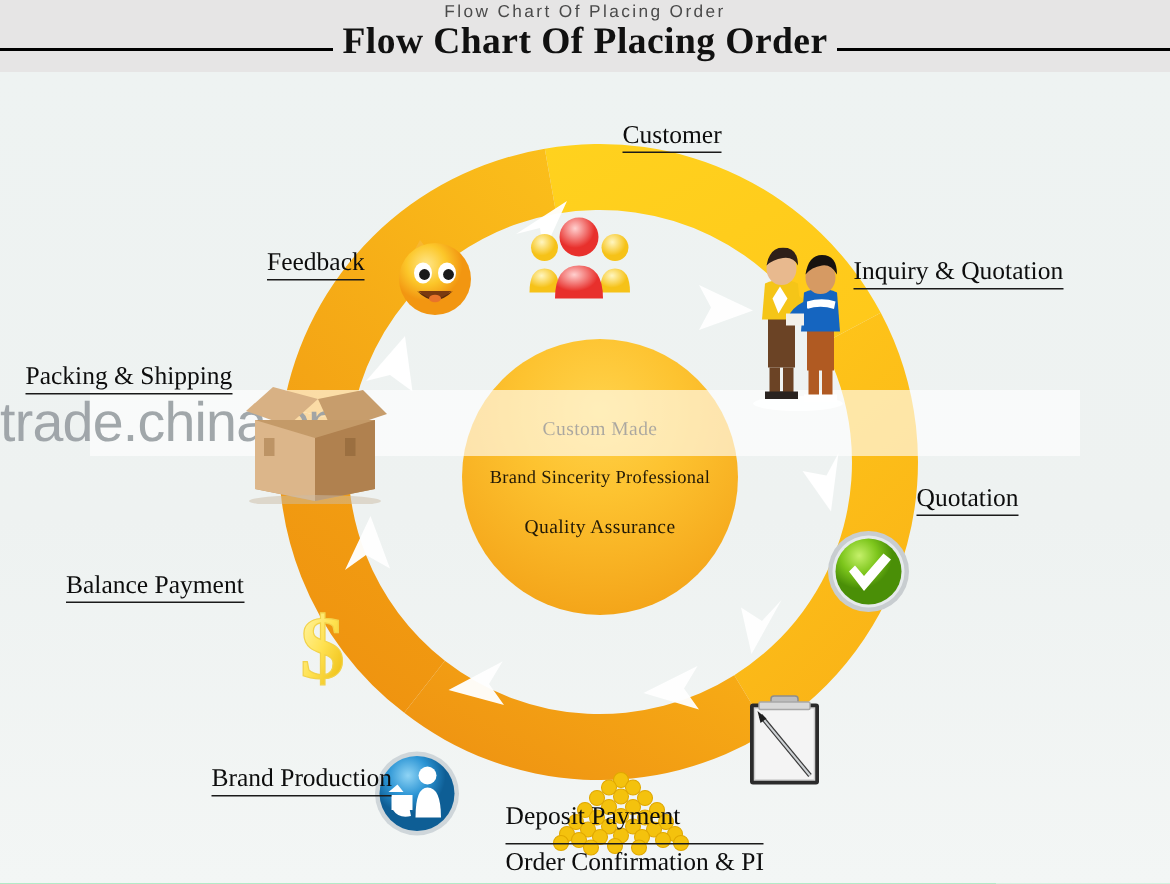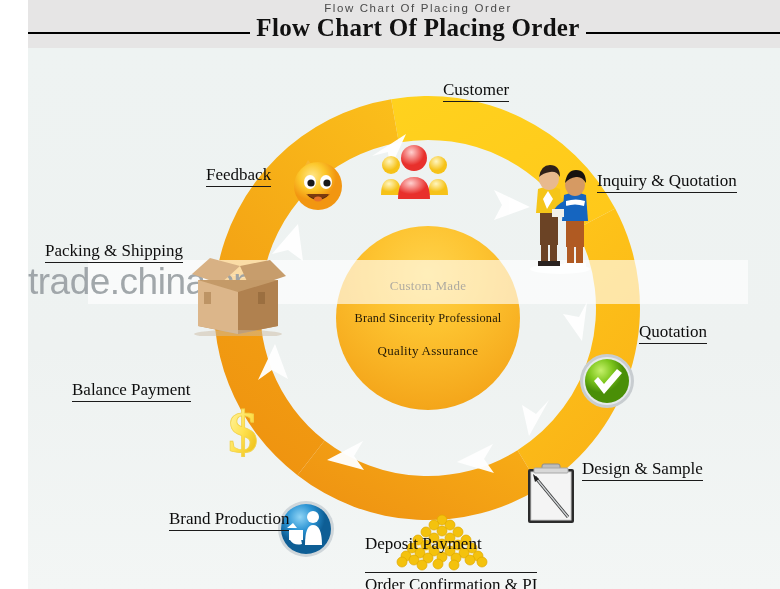--- a/index.html
+++ b/index.html
@@ -6,21 +6,20 @@
   html, body {
     width: 780px; height: 589px;
     font-family: "Liberation Serif", serif;
     background: #ffffff;
     overflow: hidden;
   }
   .page {
     position: relative;
     width: 664px; height: 589px;
     background: #22c55e;
-    margin-left: 28px;
   }
 
   
   .header {
     position: absolute; left: 0; top: 0;
     width: 780px; height: 48px;
     background: #e6e5e5;
     overflow: hidden;
   }
   .header-caption {
@@ -111,21 +110,21 @@
     color: #0d0d0d;
     white-space: nowrap;
     border-bottom: 1px solid #1a1a1a;
     padding-bottom: 1px;
     line-height: 1.18;
   }
   .lbl.two { border-bottom: none; }
   .lbl.two span {
     display: block;
     border-bottom: 1px solid #1a1a1a;
-    padding-bottom: 18px;
+    padding-bottom: 8px;
     margin-bottom: 2px;
   }
 
   
   .icon { position: absolute; }
 
   
   .ic-customer { left: 352px; top: 93px; width: 70px; height: 62px; }
 
   
@@ -420,21 +419,20 @@
         <path d="M15 28 l4 -4 l6 7 l13 -15 l5 4 l-18 21 z" fill="#ffffff"></path>
       </svg>
     </div>
 
     <div class="lbl" style="left:415px; top:32px;">Customer</div>
 
     <div class="lbl" style="left:569px; top:123px;text-align:right;">Inquiry &amp; Quotation</div>
 
     <div class="lbl" style="left:611px; top:274px;">Quotation</div>
 
-    <div class="lbl" style="left:554px; top:411px;">Design &amp; Sample</div>
 
     <div class="lbl two" style="left:337px; top:486px;">
       <span>Deposit Payment</span>
       <span>Order Confirmation &amp; PI</span>
     </div>
 
     <div class="lbl" style="left:141px; top:461px;">Brand Production</div>
 
     <div class="lbl" style="left:44px; top:332px;">Balance Payment</div>
 

